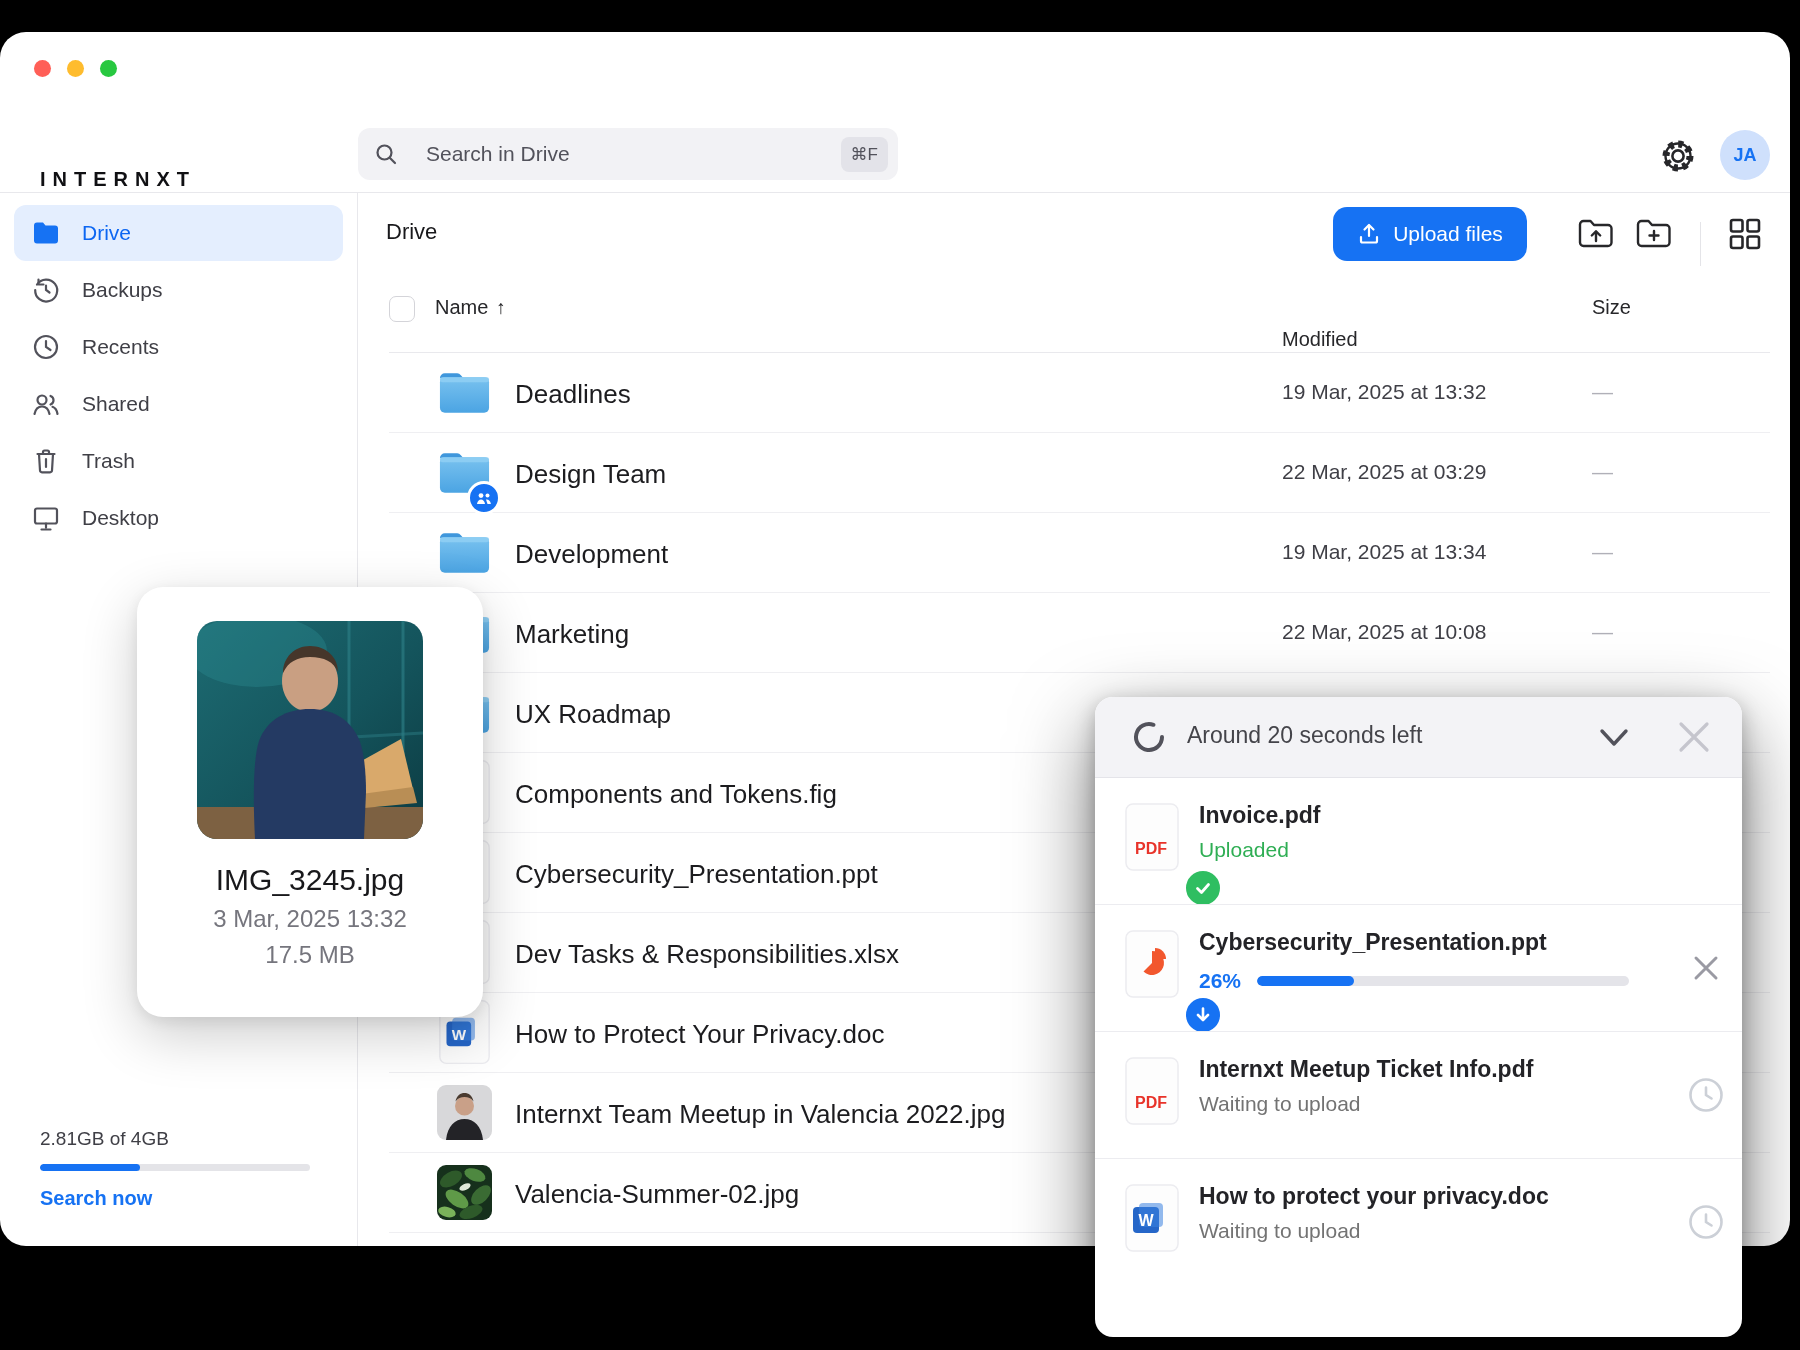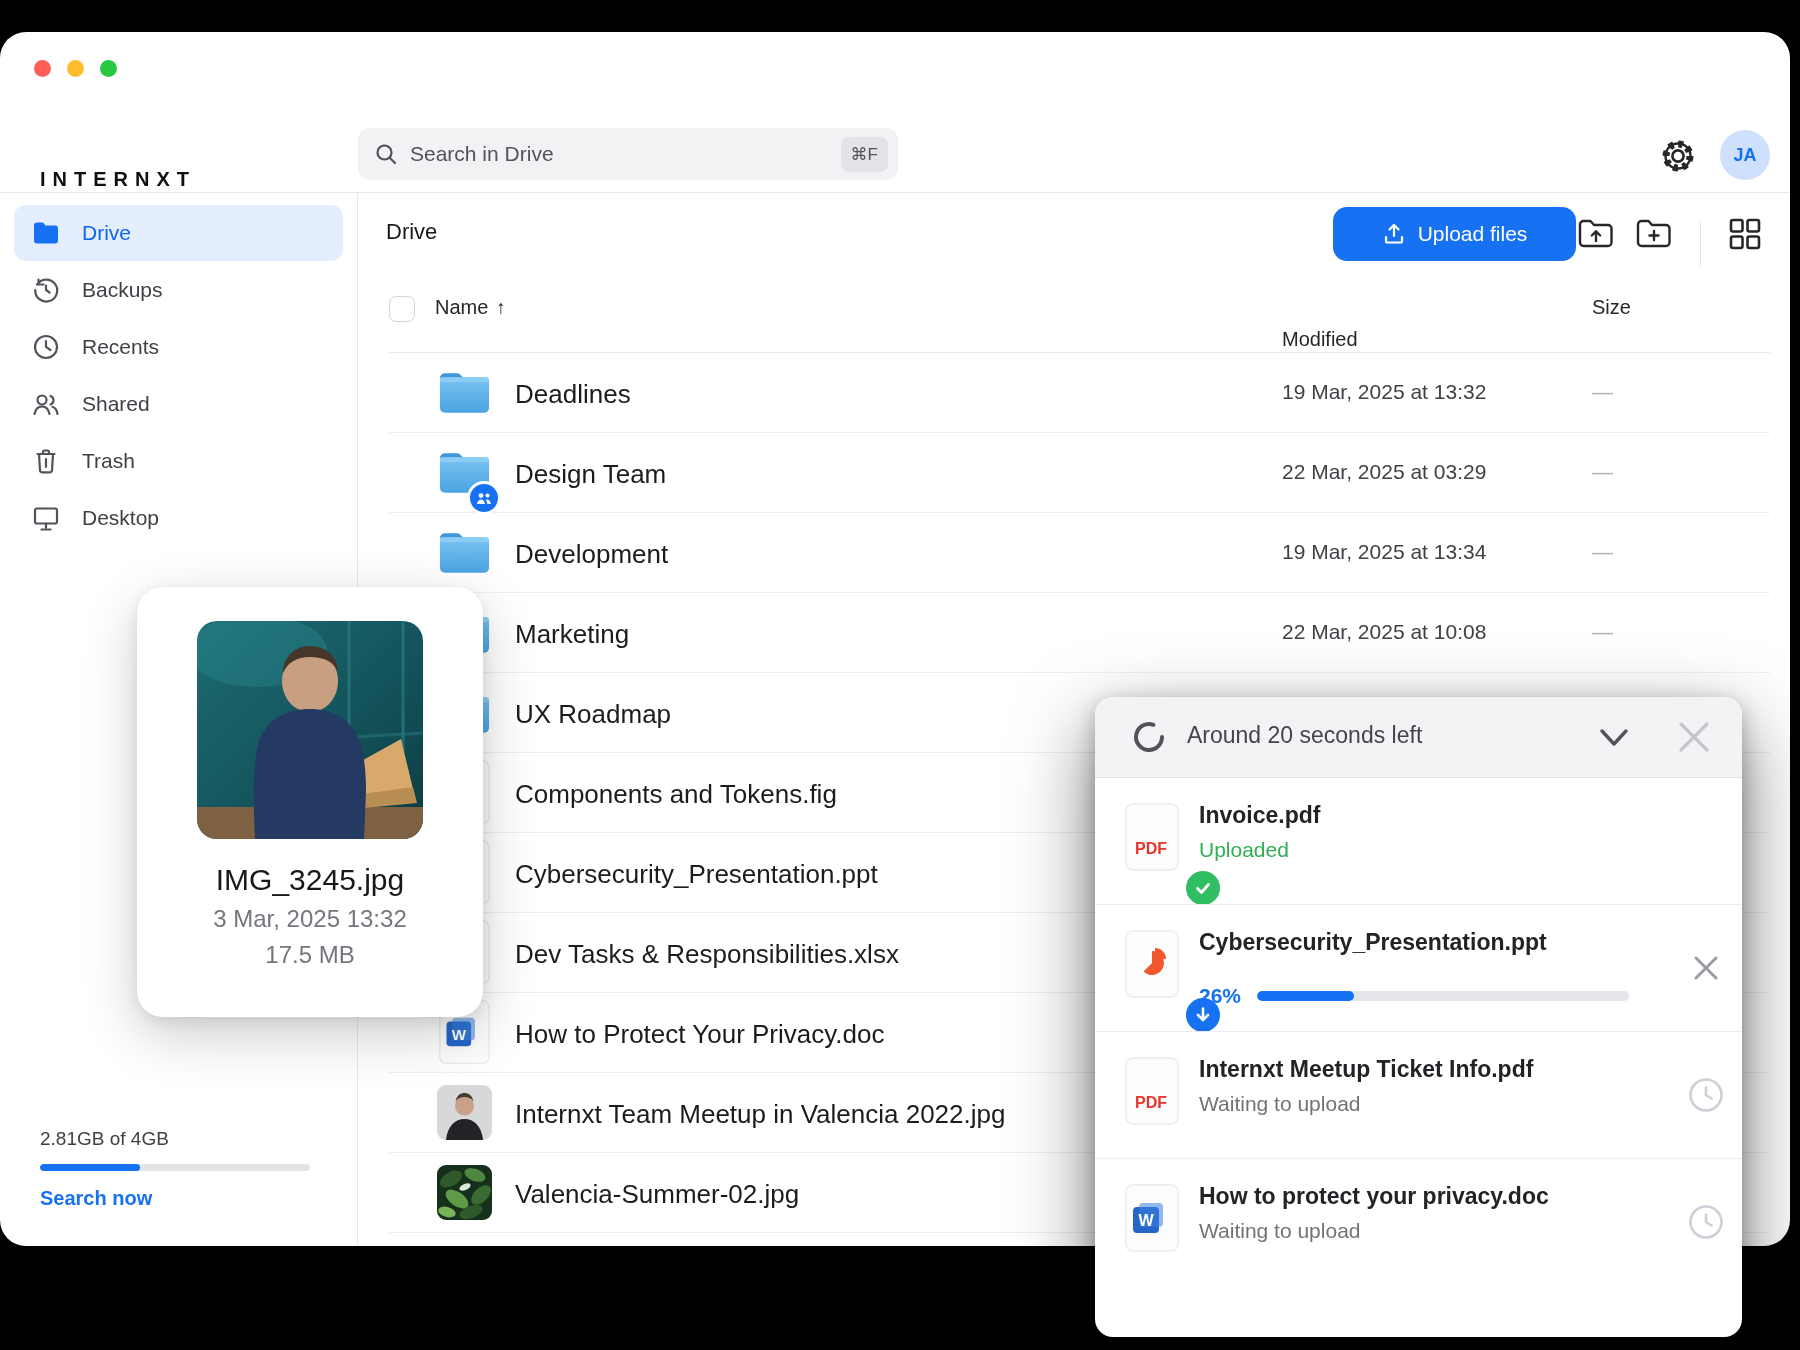--- a/index.html
+++ b/index.html
@@ -13,21 +13,21 @@
   }
   
   .traffic{position:absolute;top:28px;left:34px;display:flex;gap:16px;}
   .dot{width:17px;height:17px;border-radius:50%;}
   .dot.red{background:#ff5f57}.dot.yellow{background:#febc2e}.dot.green{background:#28c840}
   .logo{position:absolute;left:40px;top:136px;font-size:20px;font-weight:800;letter-spacing:7px;color:#101013;}
   .searchbar{
     position:absolute;left:358px;top:96px;width:540px;height:52px;background:#f2f2f5;
     border-radius:12px;display:flex;align-items:center;padding:0 10px 0 16px;box-sizing:border-box;
   }
-  .searchbar .ph{color:#52525b;font-size:21px;margin-left:12px;flex:1;}
+  .searchbar .ph{color:#52525b;font-size:21px;margin-left:28px;flex:1;}
   .kbd{background:#e3e3e9;color:#52525b;border-radius:8px;font-size:17px;padding:7px 10px;}
   .gear{position:absolute;left:1658px;top:104px;width:40px;height:40px;cursor:pointer;}
   .avatar{
     position:absolute;left:1720px;top:98px;width:50px;height:50px;border-radius:50%;
     background:#cfe0fc;color:#1672f3;font-weight:700;font-size:18px;
     display:flex;align-items:center;justify-content:center;cursor:pointer;
   }
   .hdr-divider{position:absolute;left:0;top:160px;width:1790px;height:1px;background:#e8e8ec;}
   
   .sidebar{position:absolute;left:0;top:161px;width:358px;height:1053px;border-right:1px solid #e8e8ec;box-sizing:border-box;}
@@ -39,21 +39,21 @@
   .nav-item .nicon{width:28px;height:28px;flex:0 0 28px;display:flex;}
   .nav-item.active{background:#e4eefe;color:#0c66f2;font-weight:500;}
   .storage{position:absolute;left:40px;top:935px;width:280px;}
   .storage .usage{font-size:19px;color:#3f3f46;}
   .sbar{margin-top:14px;width:270px;height:7px;border-radius:4px;background:#e4e4e8;overflow:hidden;}
   .sbar-fill{height:100%;border-radius:4px;background:#1672f3;}
   .upgrade{margin-top:16px;font-size:20px;font-weight:600;color:#1672f3;cursor:pointer;}
   
   .page-title{position:absolute;left:386px;top:187px;font-size:22px;font-weight:500;color:#18181b;}
   .upload-btn{
-    position:absolute;left:1333px;top:175px;width:243px;height:54px;border-radius:14px;
+    position:absolute;left:1333px;top:175px;width:194px;height:54px;border-radius:14px;
     background:#1672f3;color:#fff;font-size:21px;font-weight:500;border:none;
     display:flex;align-items:center;justify-content:center;gap:12px;cursor:pointer;
   }
   .tool-icon{position:absolute;top:186px;width:36px;height:32px;cursor:pointer;}
   .tool-divider{position:absolute;left:1700px;top:190px;width:1px;height:44px;background:#e4e4e8;}
   
   .table{position:absolute;left:389px;top:252px;width:1381px;}
   .thead{position:relative;height:68px;}
   .checkbox{position:absolute;left:0;top:12px;width:24px;height:24px;border:1.5px solid #d4d4d9;border-radius:7px;background:#fff;cursor:pointer;}
   .col-name{position:absolute;left:46px;top:12px;font-size:20px;font-weight:500;color:#27272a;cursor:pointer;}
@@ -98,21 +98,21 @@
   .up-item + .up-item{border-top:1px solid #ececf0;}
   .up-icon{position:absolute;left:28px;top:24px;width:58px;height:78px;}
   .up-badge{position:absolute;left:60px;top:66px;width:40px;height:40px;border-radius:50%;border:3px solid #fff;display:flex;align-items:center;justify-content:center;box-sizing:border-box;}
   .up-badge.done{background:#2fbe61;}
   .up-badge.prog{background:#1672f3;}
   .up-text{position:absolute;left:104px;top:24px;width:430px;}
   .up-name{font-size:23px;font-weight:600;color:#232327;white-space:nowrap;}
   .up-status{margin-top:9px;font-size:21px;}
   .up-status.done{color:#2fae54;}
   .up-status.waiting{color:#737373;}
-  .prog-row{margin-top:28px;display:flex;align-items:center;gap:16px;}
+  .prog-row{margin-top:13px;display:flex;align-items:center;gap:16px;}
   .prog-pct{font-size:21px;font-weight:600;color:#1672f3;}
   .prog-track{width:390px;height:10px;border-radius:5px;background:#e4e4e9;overflow:hidden;}
   .prog-fill{height:100%;border-radius:5px;background:#1672f3;}
   .up-right{position:absolute;left:592px;top:44px;width:38px;height:38px;cursor:pointer;}
 </style>
 </head>
 <body>
 
 <div class="app-window">
   <div class="traffic">

